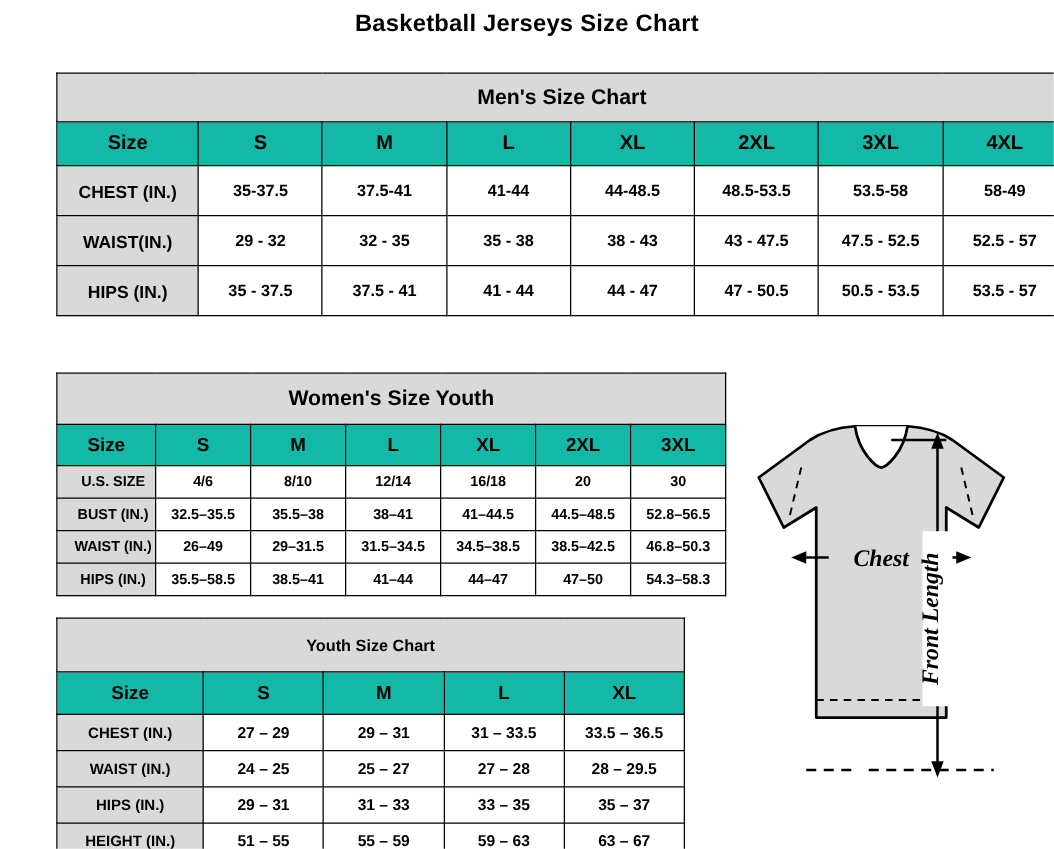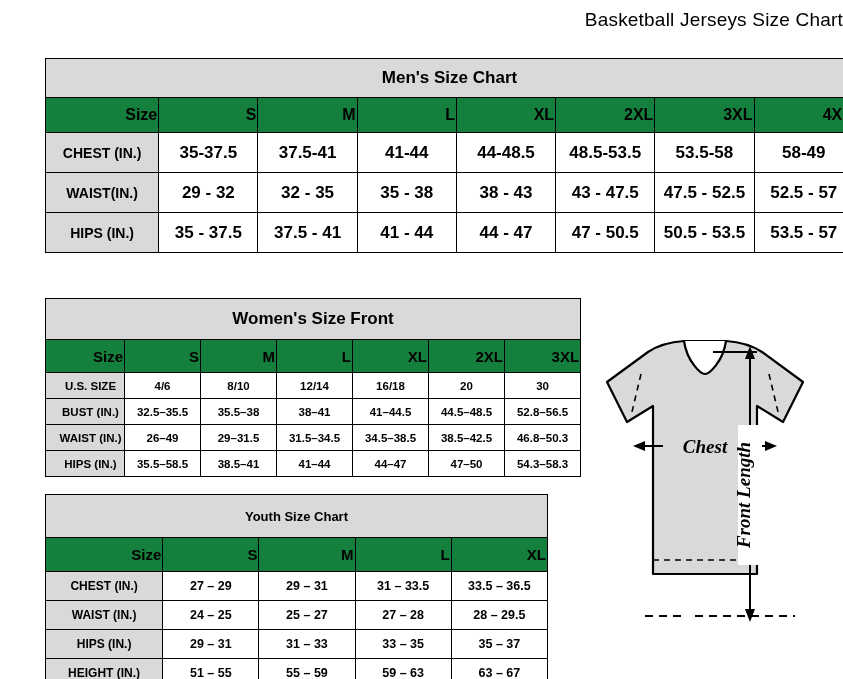--- a/index.html
+++ b/index.html
@@ -9,23 +9,23 @@
   }
   body {
     width: 843px;
     height: 679px;
     position: relative;
     font-family: "Liberation Sans", sans-serif;
     color: #000000;
     overflow: hidden;
   }
   #page-title {
-    text-align: right;
+    text-align: center;
     font-size: 19px;
-    font-weight: normal;
+    font-weight: bold;
     margin-top: 9px;
     margin-bottom: 0;
     letter-spacing: 0.2px;
   }
 
   table {
     border-collapse: collapse;
     table-layout: fixed;
     margin-left: 28px;
   }
@@ -34,42 +34,41 @@
     text-align: center;
     vertical-align: middle;
     font-weight: bold;
     background: #ffffff;
   }
   .band td {
     background: #d9d9d9;
     font-size: 16px;
   }
   .hdr td {
-    background: #15803d;
-    text-align: right;
+    background: #14b8a6;
   }
 
   
   #mens-table {
     position: absolute;
     left: 17px;
     top: 58px;
     width: 809px;
   }
   #mens-table .band td {
     height: 36px;
     font-size: 17px;
   }
   #mens-table .hdr td {
     height: 32px;
     font-size: 16px;
   }
   #mens-table tbody td {
     height: 37px;
-    font-size: 17px;
+    font-size: 13px;
   }
   #mens-table tbody td.rowlabel {
     background: #d9d9d9;
     font-size: 14px;
   }
 
   
   #womens-table {
     position: absolute;
     left: 17px;
@@ -210,21 +209,21 @@
     <col style="width:79px">
       <col style="width:76px">
       <col style="width:76px">
       <col style="width:76px">
     <col style="width:76px">
       <col style="width:76px">
       <col style="width:76px">
   </colgroup>
   <tbody>
     <tr class="band">
-      <td colspan="7">Women's Size Front</td>
+      <td colspan="7">Women's Size Youth</td>
     </tr>
     <tr class="hdr">
       <td>Size</td>
       <td>S</td>
       <td>M</td>
       <td>L</td>
       <td>XL</td>
       <td>2XL</td>
       <td>3XL</td>
     </tr>

